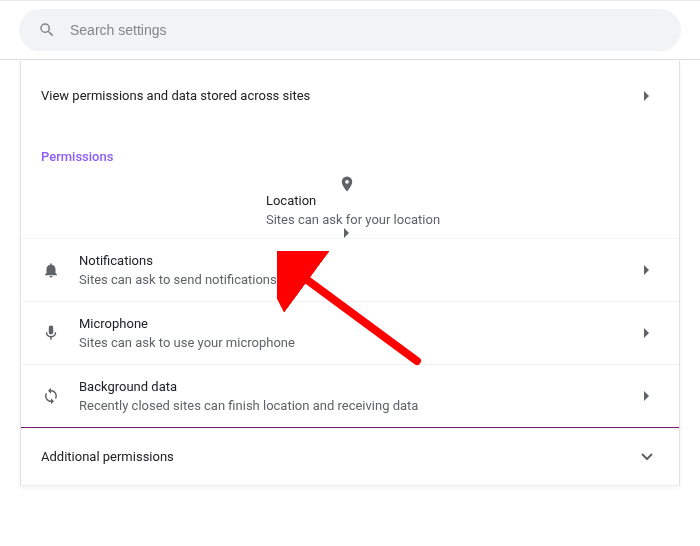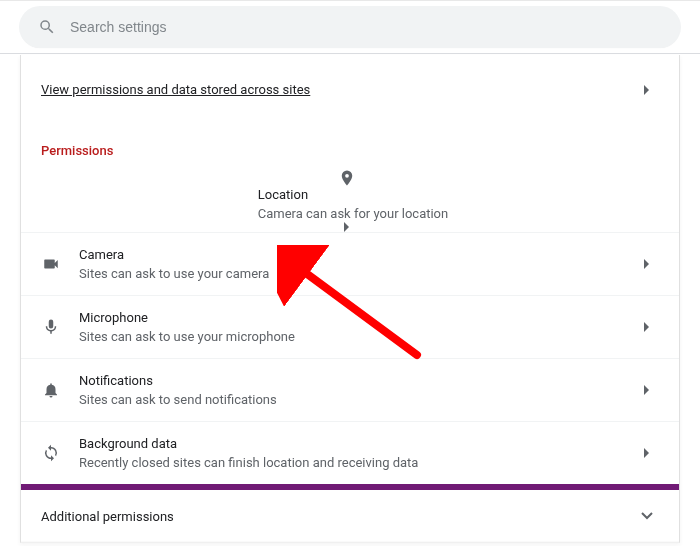--- a/index.html
+++ b/index.html
@@ -6,21 +6,21 @@
   html, body { width: 700px; height: 546px; overflow: hidden; }
   body {
     font-family: Roboto, "Segoe UI", Arial, sans-serif;
     background: #ffffff;
     color: #202124;
     font-size: 13px;
   }
 
   
   .search-wrap {
-    height: 54px;
+    height: 60px;
     background: #ffffff;
     border-top: 1px solid #e8e8e8;
     border-bottom: 1px solid #dadce0;
     display: flex;
     align-items: center;
     padding: 0 20px;
   }
   .search-pill {
     flex: 1;
     height: 40px;
@@ -56,33 +56,32 @@
   .row {
     display: flex;
     align-items: center;
     padding: 0 20px;
   }
 
   
   .row-simple {
     height: 70px;
     border-bottom: 1px solid #ffffff;
-    text-decoration: underline;
   }
   .row-simple-label {
     flex: 1;
     font-size: 13px;
     color: #202124;
   }
 
   .section-header {
     height: 44px;
     padding: 18px 20px 0 20px;
     font-size: 13px;
-    color: #b91c1c;
+    color: #8b5cf6;
     font-weight: 500;
   }
 
   
   .list {}
   .li {
     display: flex;
     align-items: center;
     height: 63px;
     padding: 0 20px 0 14px;
@@ -114,21 +113,21 @@
     align-items: center;
     justify-content: center;
     color: #5f6368;
   }
 
   .addl {
     display: flex;
     align-items: center;
     height: 58px;
     padding: 0 20px;
-    border-top: 6px solid #701a75;
+    border-top: 1px solid #701a75;
     cursor: pointer;
   }
   .addl-label { flex: 1; font-size: 13px; color: #202124; }
 
   .icon svg { display: block; }
 
   
   .arrow-overlay {
     position: absolute;
     left: 256px;
@@ -166,72 +165,56 @@
   <div class="list">
 
     <div class="li">
       <span class="li-icon icon">
         <svg width="18" height="18" viewBox="0 0 24 24" fill="#5f6368">
             <path d="M12 2a7 7 0 00-7 7c0 5.25 7 13 7 13s7-7.75 7-13a7 7 0 00-7-7zm0 9.5A2.5 2.5 0 1114.5 9 2.5 2.5 0 0112 11.5z"></path>
           </svg>
       </span>
       <div class="li-text">
         <div class="li-title">Location</div>
-        <div class="li-sub">Camera can ask for your location</div>
-      </div>
-      <span class="chev icon">
-        <svg width="7" height="10" viewBox="0 0 7 10">
-            <path d="M0 0l5 5-5 5z" fill="#5f6368"></path>
-          </svg>
-      </span>
-    </div>
-
-    <div class="li">
-      <span class="li-icon icon">
-        <svg width="18" height="18" viewBox="0 0 24 24" fill="#5f6368">
-            <path d="M17 10.5V7a1 1 0 00-1-1H4a1 1 0 00-1 1v10a1 1 0 001 1h12a1 1 0 001-1v-3.5l4 4v-11z"></path>
-          </svg>
-      </span>
-      <div class="li-text">
-        <div class="li-title">Camera</div>
-        <div class="li-sub">Sites can ask to use your camera</div>
+        <div class="li-sub">Sites can ask for your location</div>
+      </div>
+      <span class="chev icon">
+        <svg width="7" height="10" viewBox="0 0 7 10">
+            <path d="M0 0l5 5-5 5z" fill="#5f6368"></path>
+          </svg>
+      </span>
+    </div>
+
+
+    <div class="li">
+      <span class="li-icon icon">
+        <svg width="18" height="18" viewBox="0 0 24 24" fill="#5f6368">
+            <path d="M12 22a2 2 0 002-2h-4a2 2 0 002 2zm6-6V11a6 6 0 00-5-5.91V4a1 1 0 10-2 0v1.09A6 6 0 006 11v5l-2 2v1h16v-1z"></path>
+          </svg>
+      </span>
+      <div class="li-text">
+        <div class="li-title">Notifications</div>
+        <div class="li-sub">Sites can ask to send notifications</div>
       </div>
       <span class="chev icon">
         <svg width="7" height="10" viewBox="0 0 7 10">
             <path d="M0 0l5 5-5 5z" fill="#5f6368"></path>
           </svg>
       </span>
     </div>
 
     <div class="li">
       <span class="li-icon icon">
         <svg width="18" height="18" viewBox="0 0 24 24" fill="#5f6368">
             <path d="M12 14a3 3 0 003-3V5a3 3 0 00-6 0v6a3 3 0 003 3zm5-3a5 5 0 01-10 0H5a7 7 0 006 6.92V21h2v-3.08A7 7 0 0019 11z"></path>
           </svg>
       </span>
       <div class="li-text">
         <div class="li-title">Microphone</div>
         <div class="li-sub">Sites can ask to use your microphone</div>
-      </div>
-      <span class="chev icon">
-        <svg width="7" height="10" viewBox="0 0 7 10">
-            <path d="M0 0l5 5-5 5z" fill="#5f6368"></path>
-          </svg>
-      </span>
-    </div>
-
-    <div class="li">
-      <span class="li-icon icon">
-        <svg width="18" height="18" viewBox="0 0 24 24" fill="#5f6368">
-            <path d="M12 22a2 2 0 002-2h-4a2 2 0 002 2zm6-6V11a6 6 0 00-5-5.91V4a1 1 0 10-2 0v1.09A6 6 0 006 11v5l-2 2v1h16v-1z"></path>
-          </svg>
-      </span>
-      <div class="li-text">
-        <div class="li-title">Notifications</div>
-        <div class="li-sub">Sites can ask to send notifications</div>
       </div>
       <span class="chev icon">
         <svg width="7" height="10" viewBox="0 0 7 10">
             <path d="M0 0l5 5-5 5z" fill="#5f6368"></path>
           </svg>
       </span>
     </div>
 
     <div class="li">
       <span class="li-icon icon">

